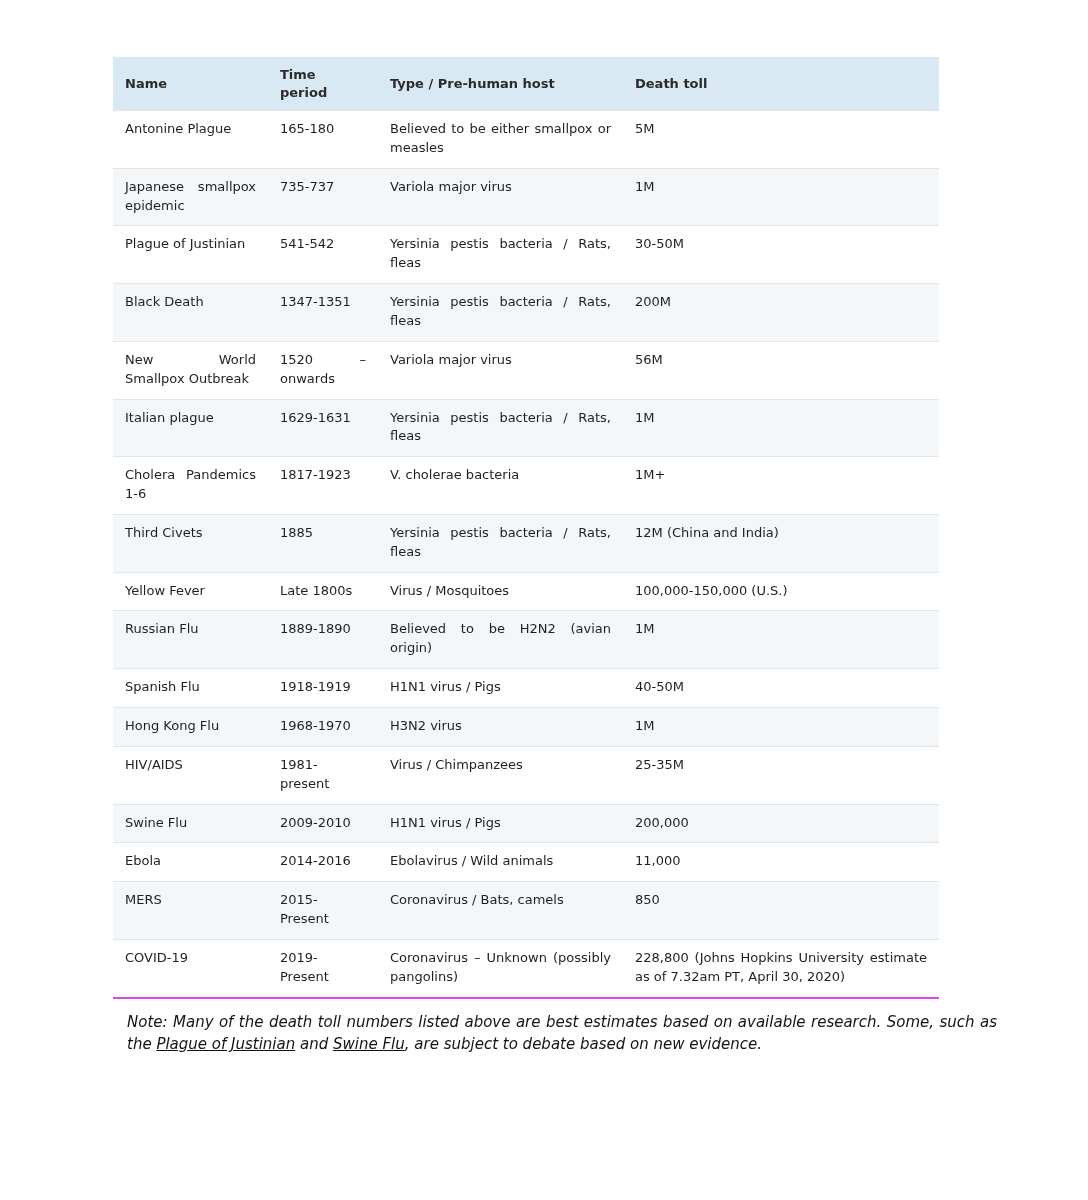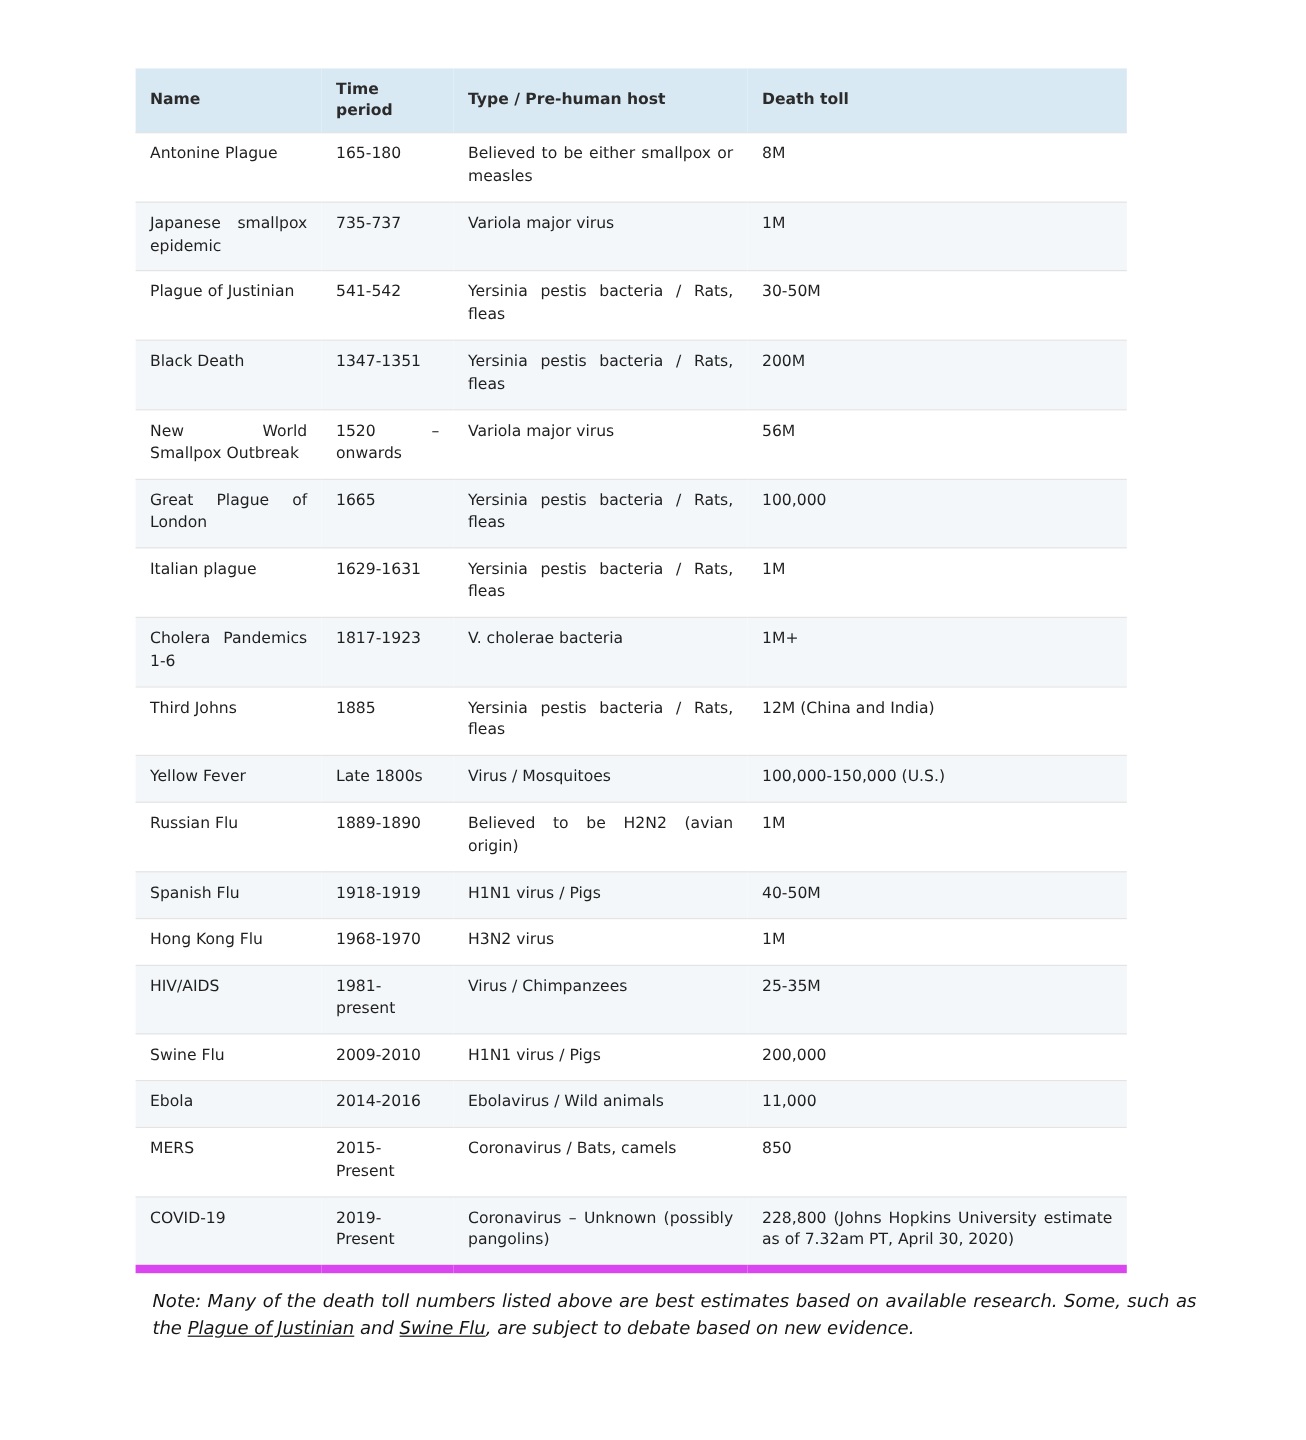--- a/index.html
+++ b/index.html
@@ -42,21 +42,21 @@
     padding: 9px 12px 10px 12px;
     vertical-align: top;
     text-align: justify;
     line-height: 1.45;
     border-top: 1px solid #e4e4e4;
   }
   table.epidemics tbody tr:nth-child(even) {
     background: #f3f7fa;
   }
   table.epidemics tbody tr:last-child td {
-    border-bottom: 7px solid #d946ef;
+    border-bottom: 2px solid #d946ef;
   }
   .note {
     margin: 12px 0 0 14px;
     width: 870px;
     font-size: 15px;
     font-style: italic;
     line-height: 1.52;
     text-align: justify;
     color: #141414;
   }
@@ -93,21 +93,21 @@
           <span>Death toll</span>
         </th>
       </tr>
     </thead>
     <tbody>
 
         <tr>
           <td>Antonine Plague</td>
           <td>165-180</td>
           <td>Believed to be either smallpox or measles</td>
-          <td>8M</td>
+          <td>5M</td>
         </tr>
 
         <tr>
           <td>Japanese smallpox epidemic</td>
           <td>735-737</td>
           <td>Variola major virus</td>
           <td>1M</td>
         </tr>
 
         <tr>
@@ -124,43 +124,37 @@
           <td>200M</td>
         </tr>
 
         <tr>
           <td>New World Smallpox Outbreak</td>
           <td>1520 – onwards</td>
           <td>Variola major virus</td>
           <td>56M</td>
         </tr>
 
-        <tr>
-          <td>Great Plague of London</td>
-          <td>1665</td>
-          <td>Yersinia pestis bacteria / Rats, fleas</td>
-          <td>100,000</td>
-        </tr>
 
         <tr>
           <td>Italian plague</td>
           <td>1629-1631</td>
           <td>Yersinia pestis bacteria / Rats, fleas</td>
           <td>1M</td>
         </tr>
 
         <tr>
           <td>Cholera Pandemics 1-6</td>
           <td>1817-1923</td>
           <td>V. cholerae bacteria</td>
           <td>1M+</td>
         </tr>
 
         <tr>
-          <td>Third Johns</td>
+          <td>Third Civets</td>
           <td>1885</td>
           <td>Yersinia pestis bacteria / Rats, fleas</td>
           <td>12M (China and India)</td>
         </tr>
 
         <tr>
           <td>Yellow Fever</td>
           <td>Late 1800s</td>
           <td>Virus / Mosquitoes</td>
           <td>100,000-150,000 (U.S.)</td>

